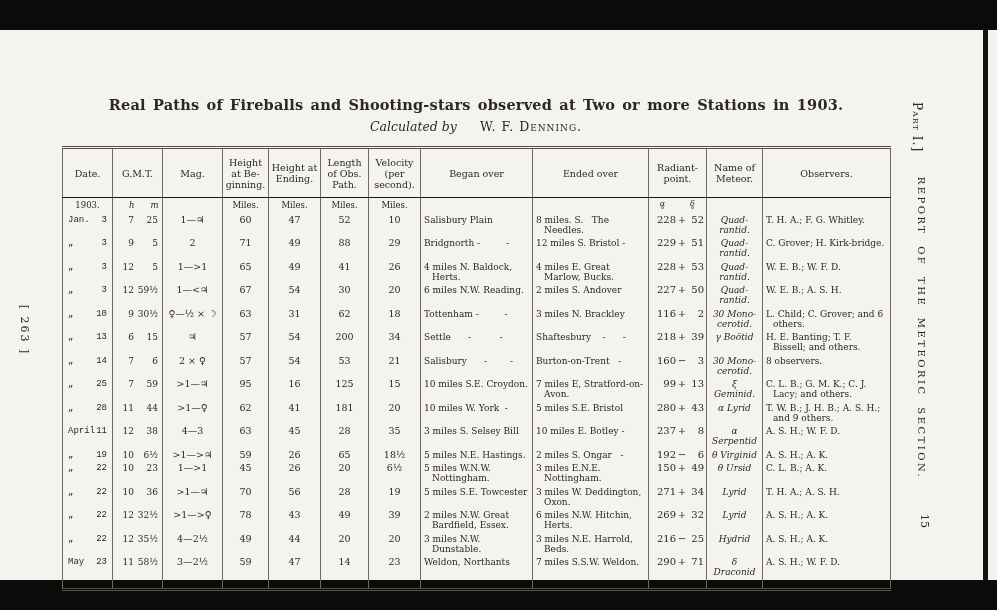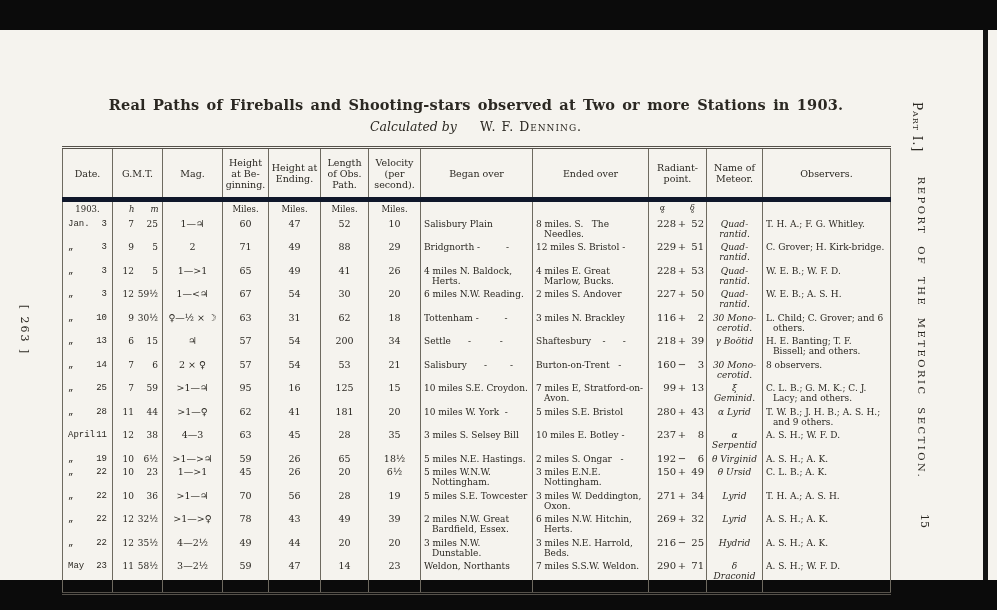--- a/index.html
+++ b/index.html
@@ -34,21 +34,21 @@
     font-size:9px; line-height:10px;
     border-top:3px double #55514a;
     border-bottom:3px double #55514a;
     border-left:1px solid #6e6a60; border-right:1px solid #6e6a60;
   }
   col.c1{width:50px;} col.c2{width:50px;} col.c3{width:60px;}
   col.c4{width:46px;} col.c5{width:52px;} col.c6{width:48px;} col.c7{width:52px;}
   col.c8{width:112px;} col.c9{width:116px;} col.c10{width:58px;} col.c11{width:56px;} col.c12{width:128px;}
 
   thead th{
-    border-bottom:5px solid #0f172a; border-left:1px solid #6e6a60;
+    border-bottom:1px solid #0f172a; border-left:1px solid #6e6a60;
     font-weight:normal; font-size:9.5px; line-height:11px;
     text-align:center; vertical-align:middle; padding:5px 2px; height:38px;
   }
   thead th:first-child{border-left:none;}
 
   tbody td, tfoot td{
     border-left:1px solid #6e6a60; vertical-align:top;
     padding:1.5px 3px 2px 3px;
   }
   tbody td:first-child, tfoot td:first-child{border-left:none;margin-top:17px;}

